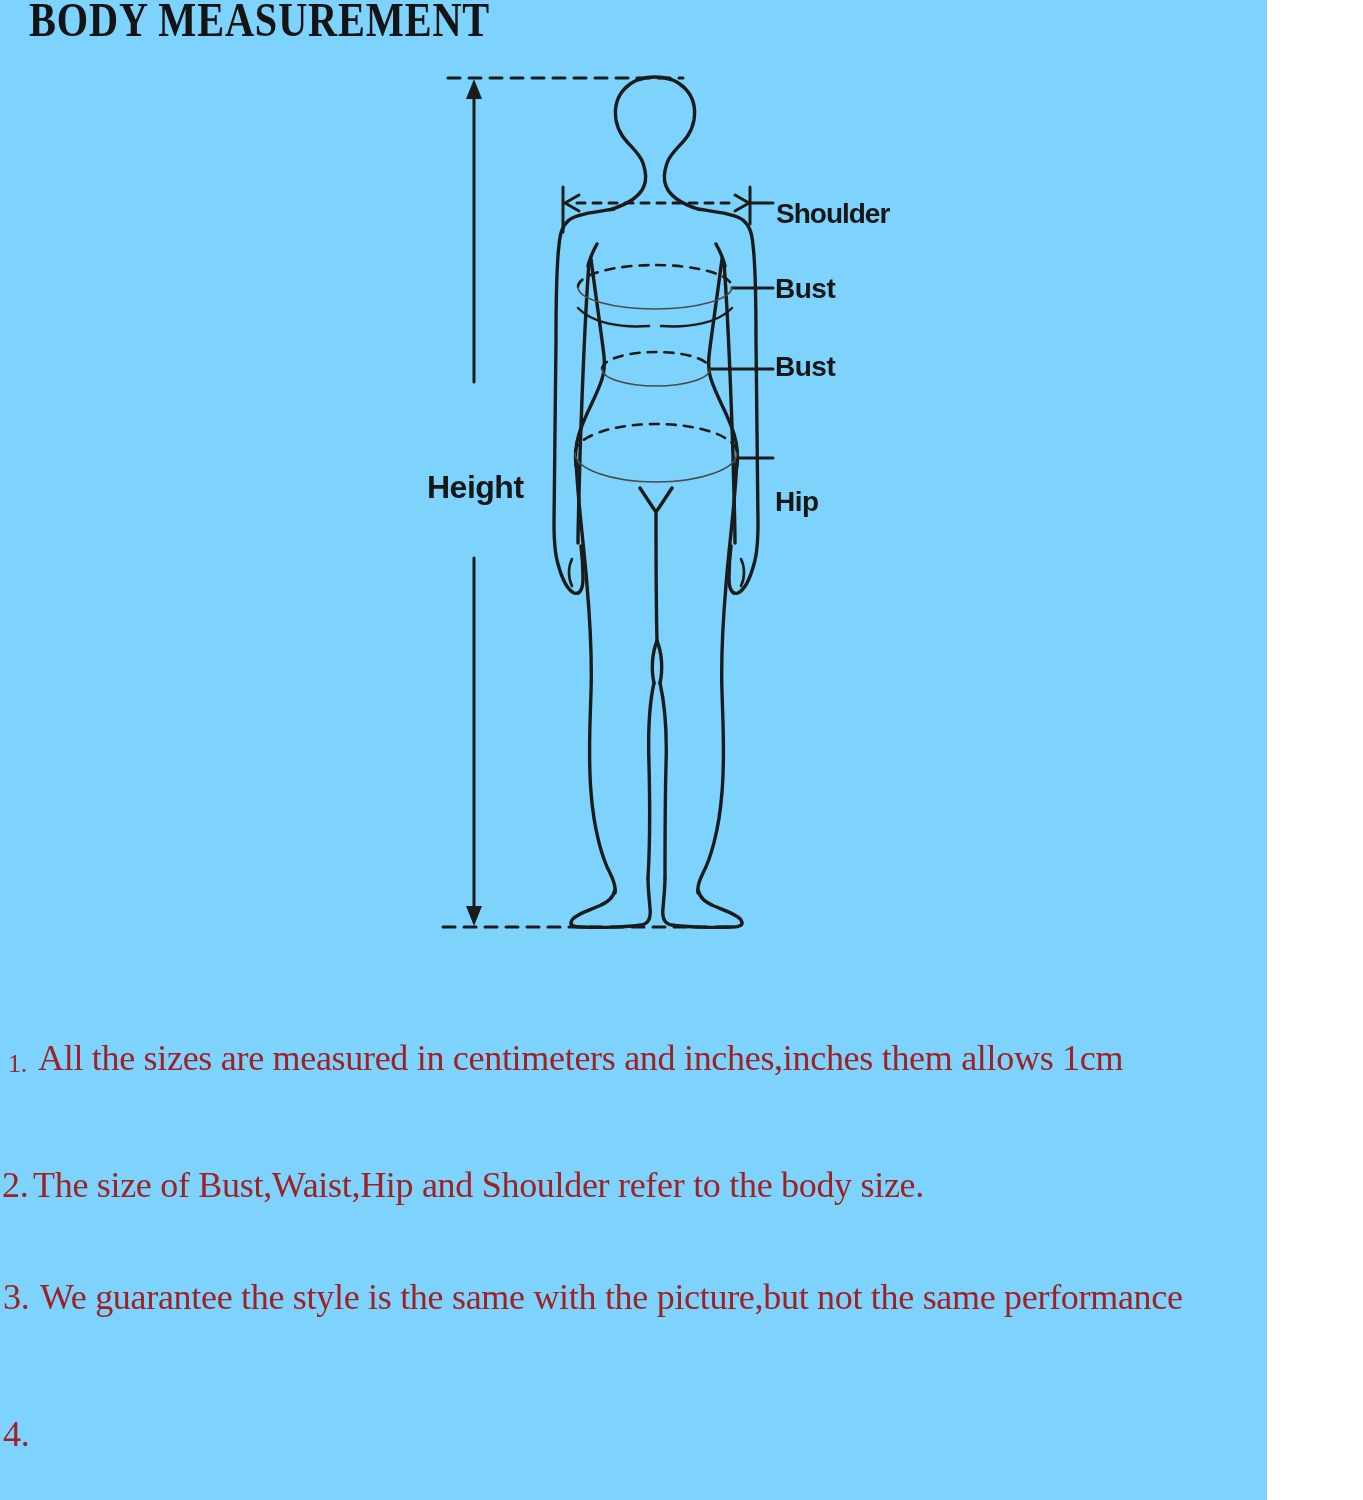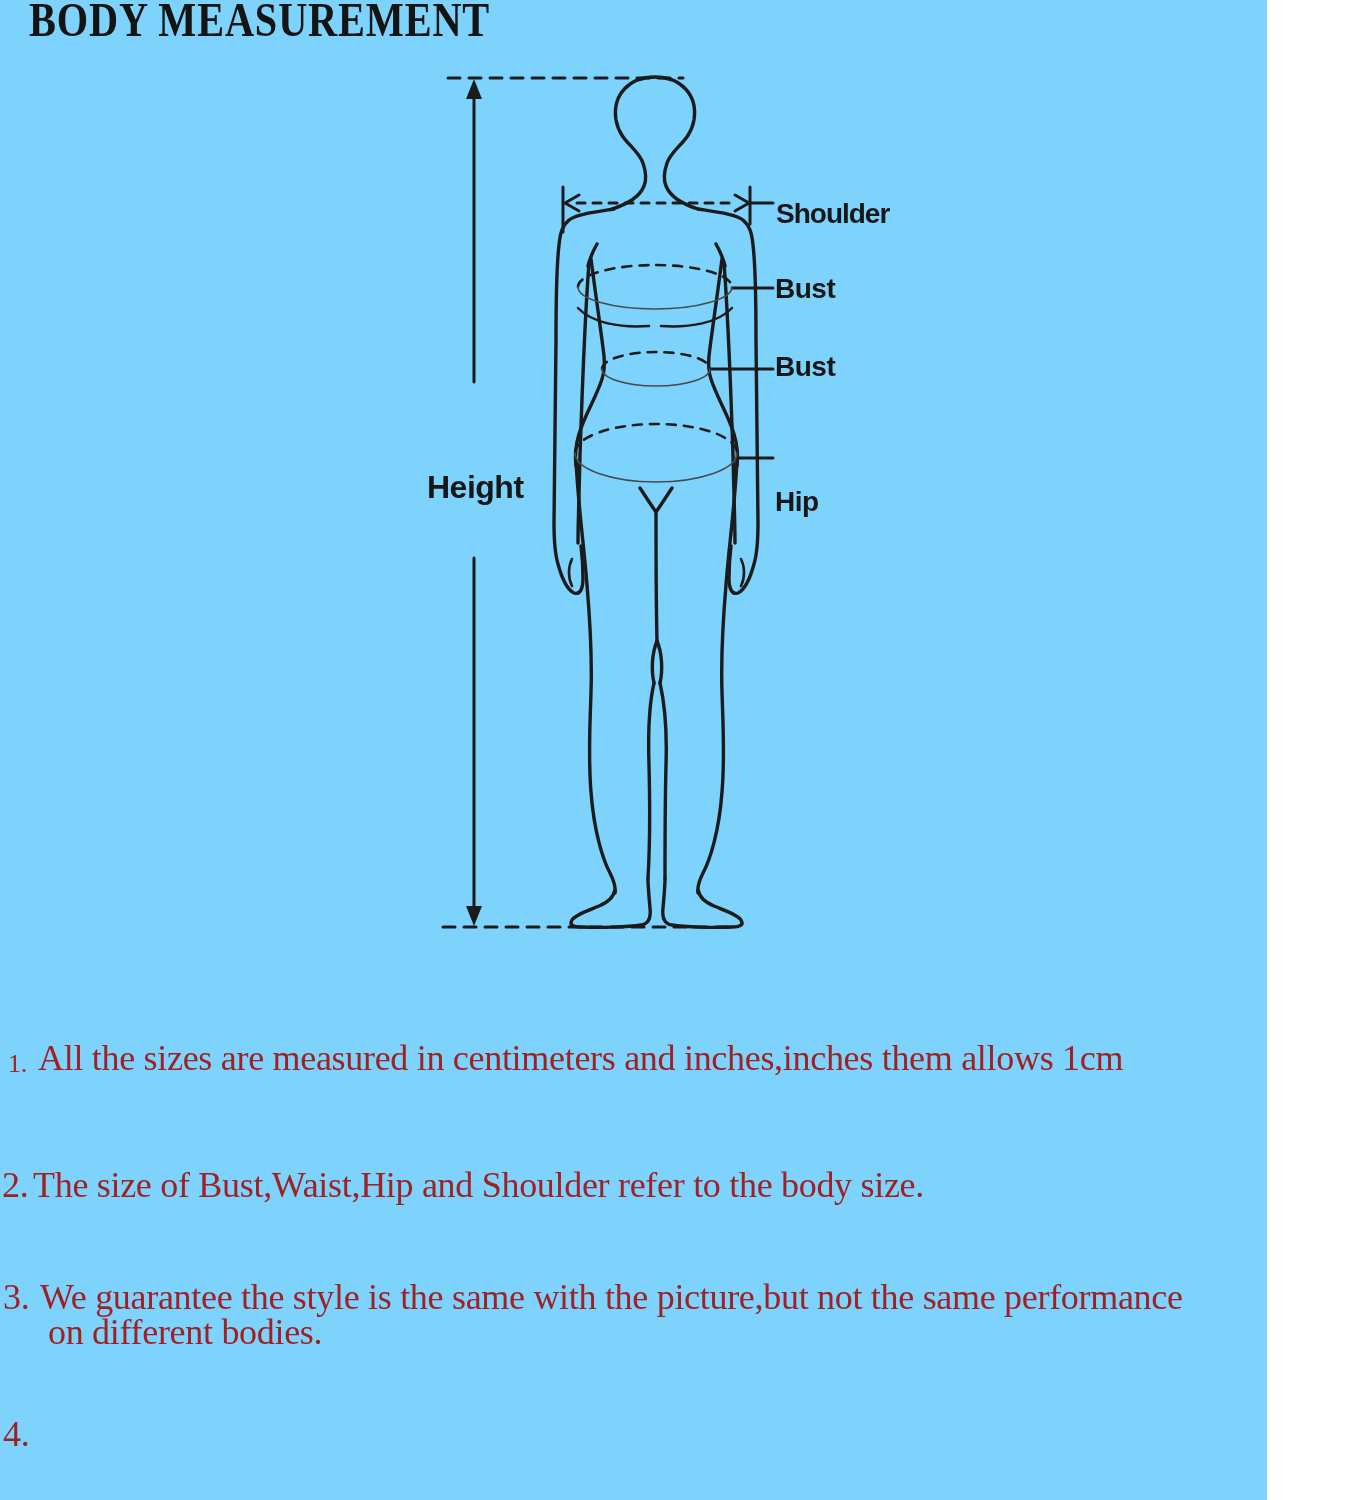--- a/index.html
+++ b/index.html
@@ -142,21 +142,20 @@
     <span class="tip-num" style="width:31px;">2.</span>
     <span class="tip-lines">
       <span class="tip-line">The size of Bust,Waist,Hip and Shoulder refer to the body size.</span>
     </span>
   </div>
 
   <div class="tip-item" style="left:3px; top:1280px;">
     <span class="tip-num" style="width:37px;">3.</span>
     <span class="tip-lines">
       <span class="tip-line">We guarantee the style is the same with the picture,but not the same performance</span>
-      <span class="tip-line indent">on different bodies.</span>
     </span>
   </div>
 
   <div class="tip-item" style="left:3px; top:1417px;">
     <span class="tip-num" style="width:41px;">4.</span>
     <span class="tip-lines">
     </span>
   </div>
 
 </div>

